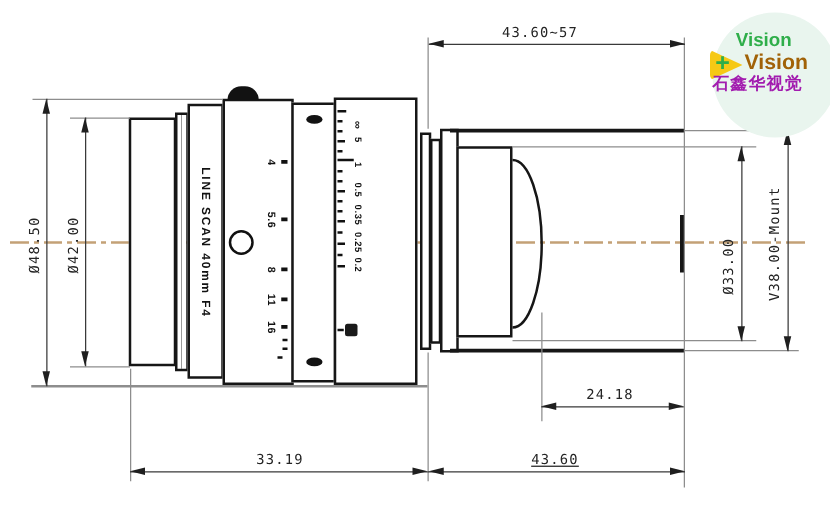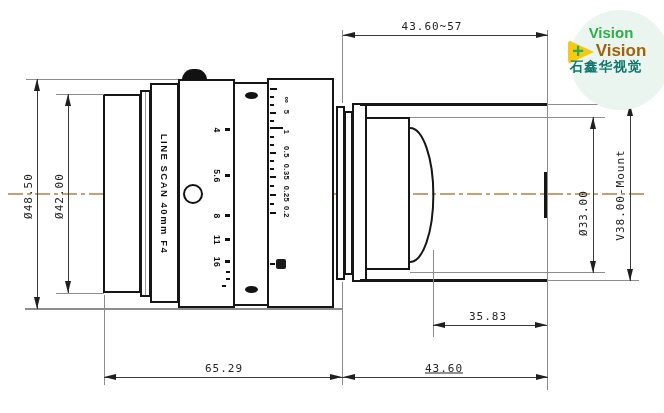--- a/index.html
+++ b/index.html
@@ -170,32 +170,32 @@
   <div class="dimtext vert" style="left:620px;top:195px;">V38.00-Mount</div>
 
   <div class="dim" style="left:343px;top:35px;width:205px;height:1px;"></div>
   <div class="arr l" style="left:343px;top:32px;"></div>
   <div class="arr r" style="left:536px;top:32px;"></div>
   <div class="dimtext" style="left:432px;top:26px;">43.60~57</div>
 
   <div class="dim" style="left:433px;top:325px;width:114px;height:1px;"></div>
   <div class="arr l" style="left:433px;top:322px;"></div>
   <div class="arr r" style="left:535px;top:322px;"></div>
-  <div class="dimtext" style="left:488px;top:316px;">35.83</div>
+  <div class="dimtext" style="left:488px;top:316px;">24.18</div>
 
   <div class="dim" style="left:104px;top:377px;width:238px;height:1px;"></div>
   <div class="arr l" style="left:104px;top:374px;"></div>
   <div class="arr r" style="left:330px;top:374px;"></div>
-  <div class="dimtext" style="left:224px;top:368px;">65.29</div>
+  <div class="dimtext" style="left:224px;top:368px;">33.19</div>
 
   <div class="dim" style="left:342px;top:377px;width:206px;height:1px;"></div>
   <div class="arr l" style="left:343px;top:374px;"></div>
   <div class="arr r" style="left:536px;top:374px;"></div>
   <div class="dimtext" style="left:444px;top:368px;text-decoration:underline;">43.60</div>
 
   <div class="logo-circle" style="left:570px;top:10px;width:100px;height:100px;background:#e9f5ee;"></div>
   <div class="logo-text" style="left:611px;top:32px;font-size:15px;color:#2fae4a;">Vision</div>
   <div class="tri" style="left:568px;top:40px;border-top:12px solid transparent;border-bottom:12px solid transparent;border-left:26px solid #f6c915;border-radius:4px;"></div>
   <div class="logo-text" style="left:578px;top:51px;font-size:20px;color:#2fae4a;">+</div>
   <div class="logo-text" style="left:621px;top:50px;font-size:17px;color:#a16207;">Vision</div>
-  <div class="logo-text" style="left:606px;top:67px;font-size:13.5px;color:#0f766e;letter-spacing:1px;">石鑫华视觉</div>
+  <div class="logo-text" style="left:606px;top:67px;font-size:13.5px;color:#a21caf;letter-spacing:1px;">石鑫华视觉</div>
 
 </div>
 
 </body></html>

